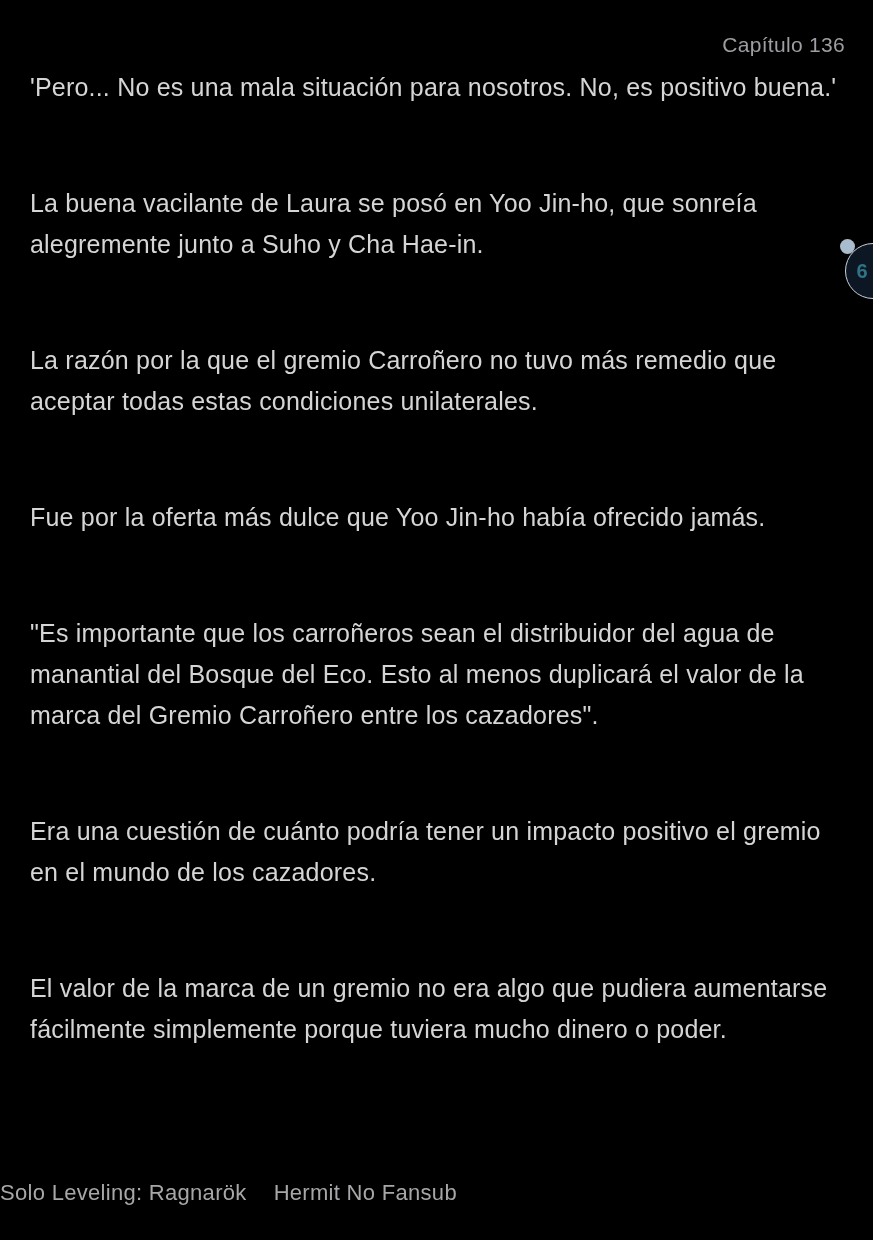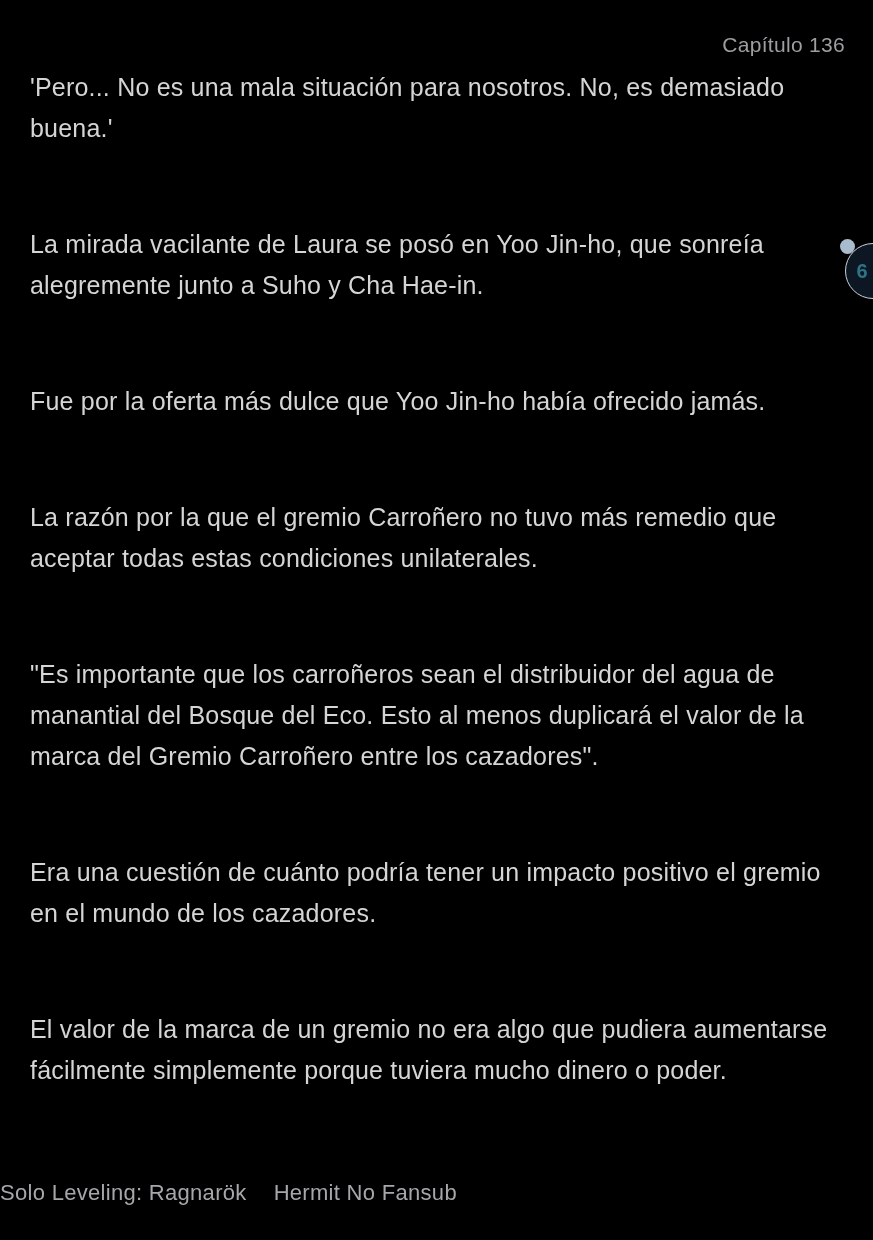--- a/index.html
+++ b/index.html
@@ -85,24 +85,24 @@
   }
 </style>
 </head>
 <body>
 
 <div class="page">
 
   <div class="chapter-header">Capítulo 136</div>
 
   <div class="reader-text">
-    <p>'Pero... No es una mala situación para nosotros. No, es demasiado buena.'</p>
-    <p>La mirada vacilante de Laura se posó en Yoo Jin-ho, que sonreía alegremente junto a Suho y Cha Hae-in.</p>
+    <p>'Pero... No es una mala situación para nosotros. No, es positivo buena.'</p>
+    <p>La buena vacilante de Laura se posó en Yoo Jin-ho, que sonreía alegremente junto a Suho y Cha Hae-in.</p>
+    <p>La razón por la que el gremio Carroñero no tuvo más remedio que aceptar todas estas condiciones unilaterales.</p>
     <p>Fue por la oferta más dulce que Yoo Jin-ho había ofrecido jamás.</p>
-    <p>La razón por la que el gremio Carroñero no tuvo más remedio que aceptar todas estas condiciones unilaterales.</p>
     <p>"Es importante que los carroñeros sean el distribuidor del agua de manantial del Bosque del Eco. Esto al menos duplicará el valor de la marca del Gremio Carroñero entre los cazadores".</p>
     <p>Era una cuestión de cuánto podría tener un impacto positivo el gremio en el mundo de los cazadores.</p>
     <p>El valor de la marca de un gremio no era algo que pudiera aumentarse fácilmente simplemente porque tuviera mucho dinero o poder.</p>
   </div>
 
   <div class="comment-badge">
     <span class="dot"></span>
     <span class="count">6</span>
   </div>
 

